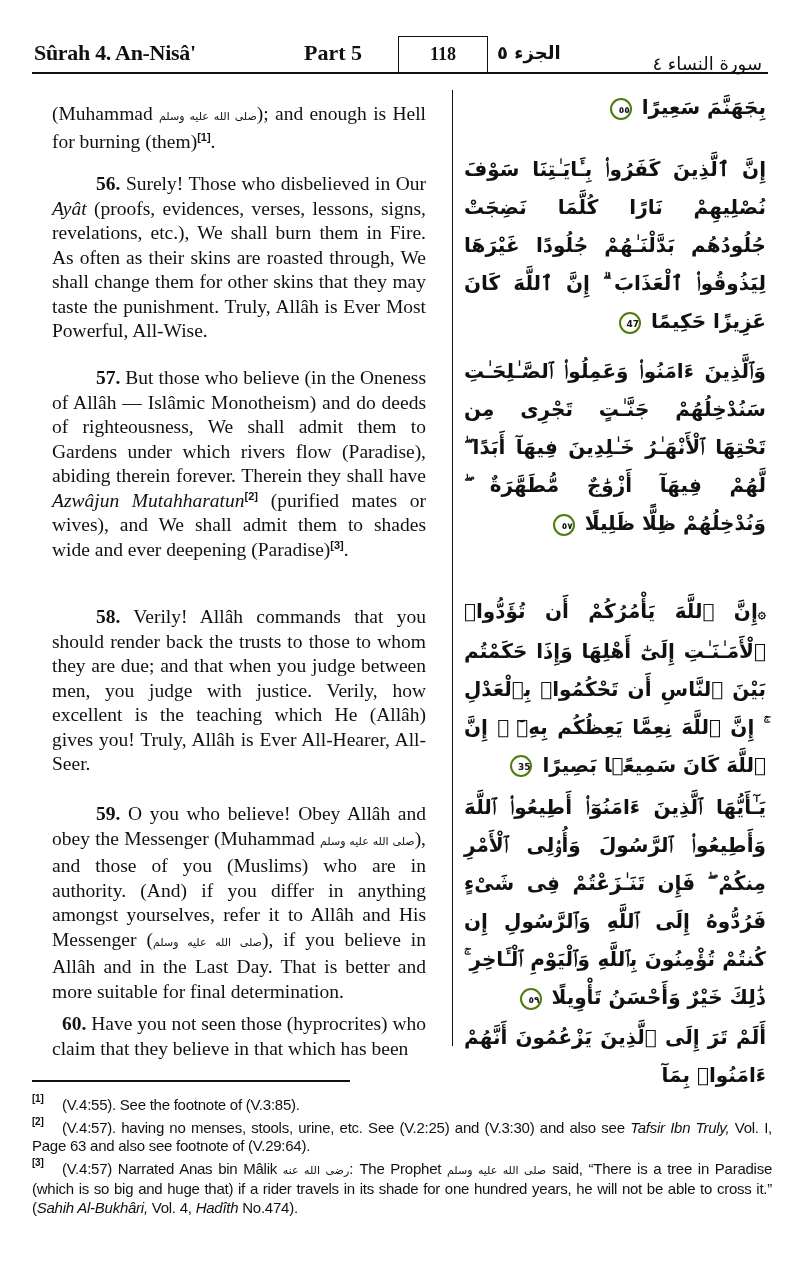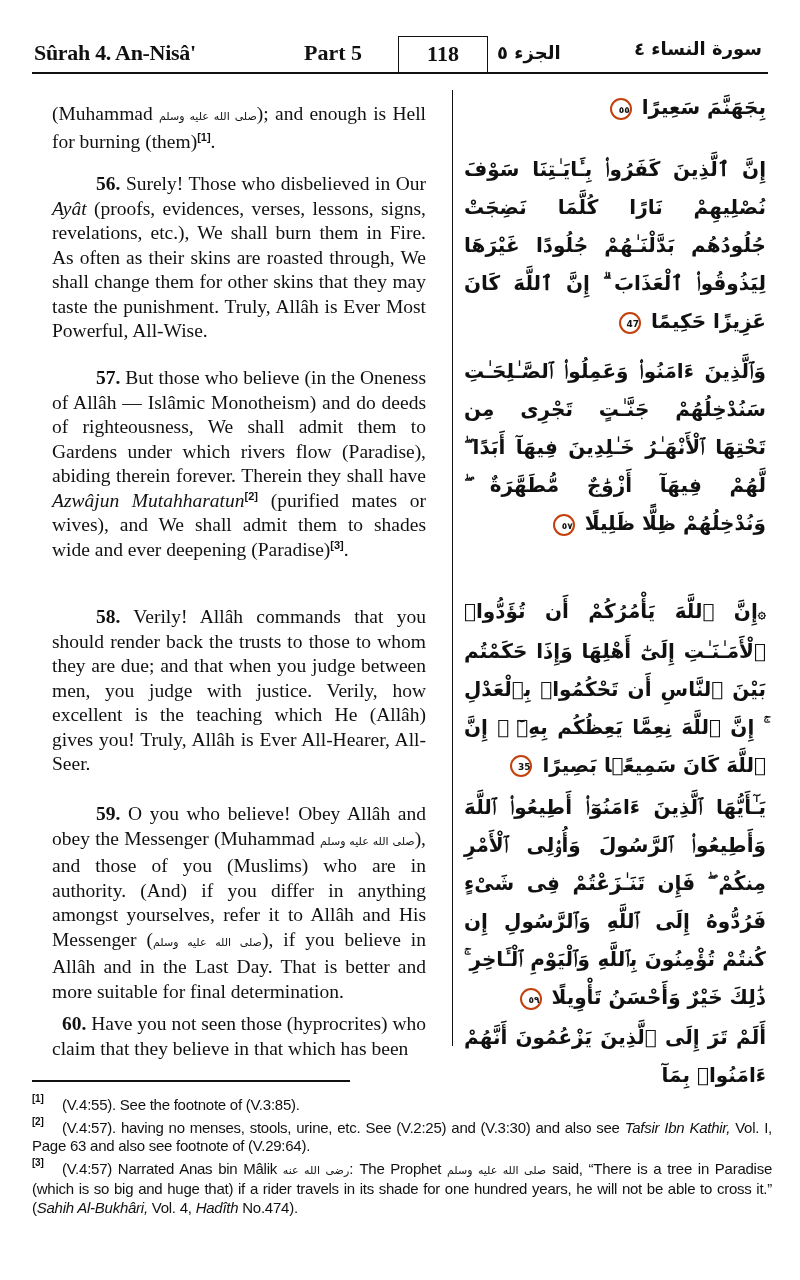--- a/index.html
+++ b/index.html
@@ -4,41 +4,41 @@
 <style>
   html, body { margin: 0; padding: 0; background: #ffffff; }
   body { width: 800px; height: 1280px; position: relative; overflow: hidden; color: #111; }
   .page { position: absolute; left: 0; top: 0; width: 800px; height: 956px; }
 
   
   .hdr { position: absolute; left: 32px; right: 32px; top: 38px; height: 34px; }
   .hdr .item { position: absolute; top: 2px; font-family: "Liberation Serif", serif; font-weight: bold; font-size: 22px; white-space: nowrap; }
   .hdr .surah-en { left: 2px; letter-spacing: -0.3px; }
   .hdr .part-en { left: 272px; }
-  .hdr .pagebox { position: absolute; left: 366px; top: -2px; width: 90px; height: 36px; border: 1.5px solid #111; border-bottom: none; box-sizing: border-box; text-align: center; font-family: "Liberation Serif", serif; font-weight: bold; font-size: 22px; line-height: 34px; }
+  .hdr .pagebox { position: absolute; left: 366px; top: -2px; width: 90px; height: 36px; border: 1.5px solid #111; border-bottom: none; box-sizing: border-box; text-align: center; font-family: "Liberation Serif", serif; font-weight: bold; font-size: 18px; line-height: 34px; }
   .hdr .part-ar { left: 465px; direction: rtl; font-family: "DejaVu Sans", sans-serif; font-size: 18px; font-weight: bold; top: 4px; }
-  .hdr .surah-ar { right: 6px; direction: rtl; font-family: "DejaVu Sans", sans-serif; font-size: 18px; font-weight: bold; top: 0; }
+  .hdr .surah-ar { right: 6px; direction: rtl; font-family: "DejaVu Sans", sans-serif; font-size: 18px; font-weight: normal; top: 15px; }
   .hdr-rule { position: absolute; left: 32px; right: 32px; top: 72px; height: 0; border-top: 2px solid #111; }
 
   
   .divider { position: absolute; left: 452px; top: 90px; width: 0; height: 956px; border-left: 1.5px solid #111; }
 
   
   .en-col { position: absolute; left: 36px; width: 406px; top: 86px; font-family: "Liberation Serif", serif; font-size: 19.5px; line-height: 24.5px; color: #111; }
   .en-col p { margin: 16px; text-align: justify; text-align-last: left; }
   .verse { position: absolute; left: 0; width: 406px; }
   .vnum { font-weight: bold; }
   sup { font-size: 11px; font-weight: bold; vertical-align: super; line-height: 0; font-family: "Liberation Sans", sans-serif; }
   .ar-inline { font-family: "DejaVu Sans", sans-serif; font-size: 11px; direction: rtl; unicode-bidi: isolate; }
   i { }
 
   
   .ar-col { position: absolute; left: 464px; width: 302px; }
   .ar-block { position: absolute; left: 0; width: 302px; direction: rtl; text-align: justify; text-align-last: right; font-family: "DejaVu Sans", sans-serif; font-size: 20px; line-height: 38px; font-weight: bold; color: #111; }
-  .ayah-mark { display: inline-block; width: 22px; height: 22px; border: 2px solid #c2410c; border-radius: 50%; text-align: center; font-size: 9px; line-height: 20px; vertical-align: middle; margin: 0 3px; box-sizing: border-box; font-weight: bold; direction: rtl; }
+  .ayah-mark { display: inline-block; width: 22px; height: 22px; border: 2px solid #4d7c0f; border-radius: 50%; text-align: center; font-size: 9px; line-height: 20px; vertical-align: middle; margin: 0 3px; box-sizing: border-box; font-weight: bold; direction: rtl; }
   .rub-mark { display: inline-block; font-size: 14px; vertical-align: middle; }
 
   
   .fn-rule { position: absolute; left: 32px; top: 1080px; width: 318px; height: 0; border-top: 2px solid #111; }
   .footnotes { position: absolute; left: 32px; width: 740px; top: 1096px; font-family: "Liberation Sans", sans-serif; font-size: 15px; line-height: 18.5px; color: #111; letter-spacing: -0.25px; }
   .fn { position: relative; padding-left: 0; margin: 0; }
   .fn .mark { position: absolute; left: 0; top: -6px; font-size: 10px; font-weight: bold; }
   .fn .first { padding-left: 30px; display: block; }
   .fn-text { text-align: justify; }
 </style>
@@ -119,21 +119,21 @@
   </div>
 
   <div class="fn-rule"></div>
   <div class="footnotes">
     <div class="fn">
       <span class="mark">[1]</span>
       <span class="first fn-text">(V.4:55). See the footnote of (V.3:85).</span>
     </div>
     <div class="fn" style="margin-top:4px;">
       <span class="mark">[2]</span>
-      <div class="fn-text" style="text-indent:30px;"><span>(V.4:57).  having no menses, stools, urine, etc.  See (V.2:25) and (V.3:30) and also see </span><i>Tafsir Ibn Kathir,</i><span> Vol. I, Page 63 and also see footnote of (V.29:64).</span></div>
+      <div class="fn-text" style="text-indent:30px;"><span>(V.4:57).  having no menses, stools, urine, etc.  See (V.2:25) and (V.3:30) and also see </span><i>Tafsir Ibn Truly,</i><span> Vol. I, Page 63 and also see footnote of (V.29:64).</span></div>
     </div>
     <div class="fn" style="margin-top:4px;">
       <span class="mark">[3]</span>
       <div class="fn-text" style="text-indent:30px;"><span>(V.4:57)  Narrated  Anas bin Mâlik </span><span class="ar-inline">رضى الله عنه</span><span>: The Prophet </span><span class="ar-inline">صلى الله عليه وسلم</span><span> said, “There is a tree in Paradise (which is so big and huge that) if a rider travels in its shade for one hundred years, he will not be able to cross it.” (</span><i>Sahih Al-Bukhâri,</i><span> Vol. 4, </span><i>Hadîth</i><span> No.474).</span></div>
     </div>
   </div>
 
 </div>
 
 </body></html>

